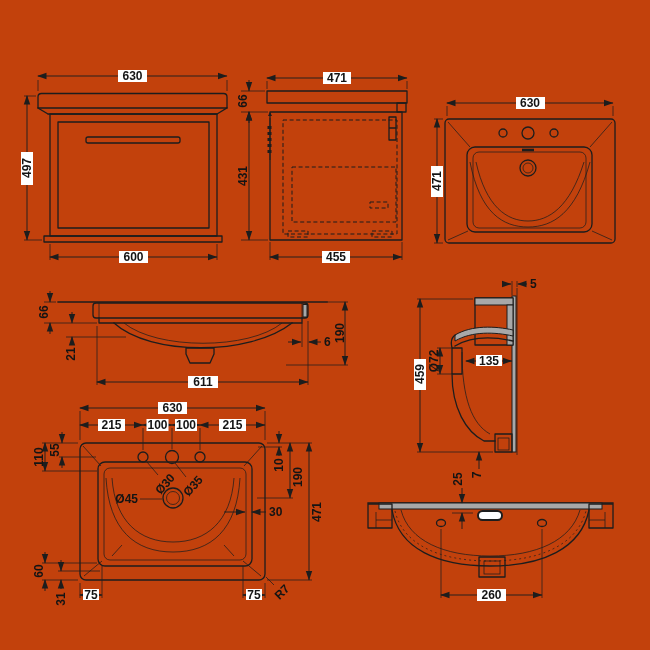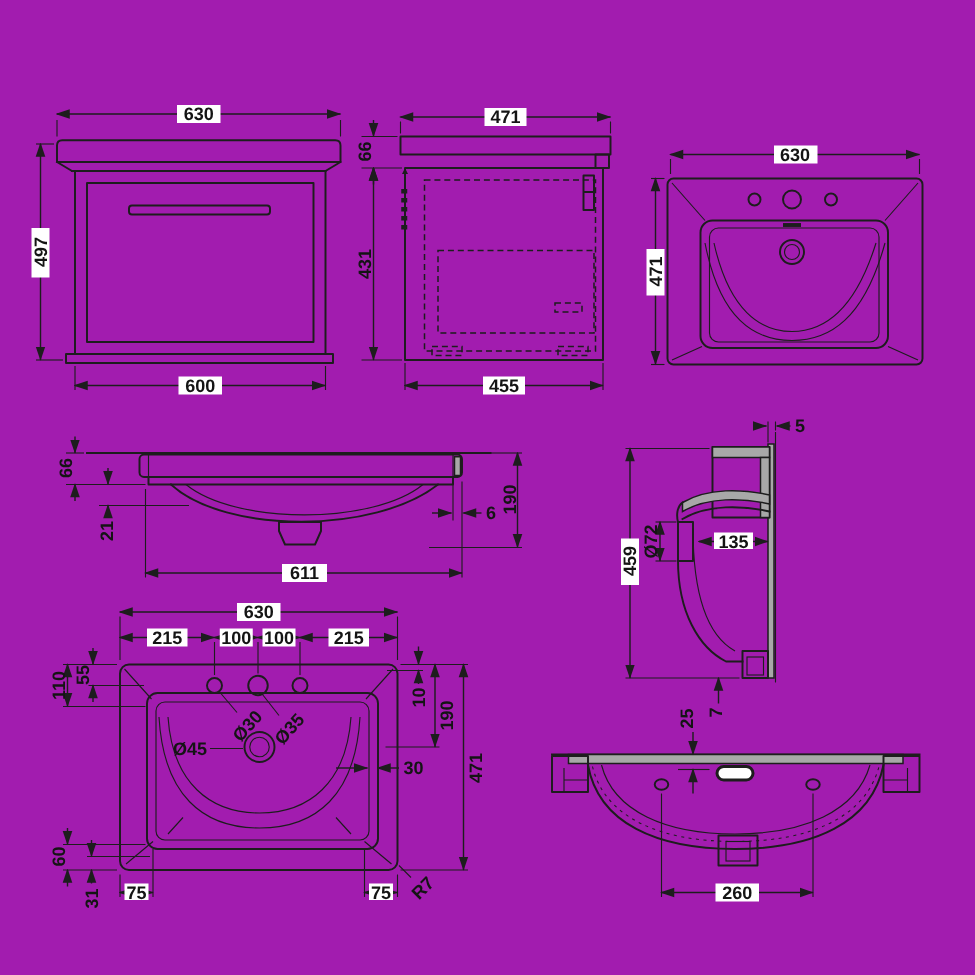--- a/index.html
+++ b/index.html
@@ -1,16 +1,16 @@
 <!DOCTYPE html>
 <html><head>
 <meta charset="utf-8">
 <style>
   html,body{margin:0;padding:0;background:#fff;}
-  #canvas{position:relative;width:650px;height:650px;background:#a21caf;overflow:hidden;}
+  #canvas{position:relative;width:650px;height:650px;background:#c2410c;overflow:hidden;}
   .ln{fill:none;stroke:#1d1d1d;stroke-width:1.3;stroke-linejoin:round;stroke-linecap:square}
   .th{fill:none;stroke:#1d1d1d;stroke-width:.75}
   .dm{fill:none;stroke:#1d1d1d;stroke-width:.95}
   .da{fill:none;stroke:#1d1d1d;stroke-width:1;stroke-dasharray:4 2.6}
   .da2{fill:none;stroke:#1d1d1d;stroke-width:.7;stroke-dasharray:2 3}
   .gy{fill:#a8a8a8;stroke:#1d1d1d;stroke-width:1}
   .wh{fill:#fff;stroke:none}
   .bk{fill:#1d1d1d;stroke:none}
   text.d{font:700 12px "Liberation Sans",sans-serif;fill:#141414;text-anchor:middle}
   text.s{text-anchor:start}

